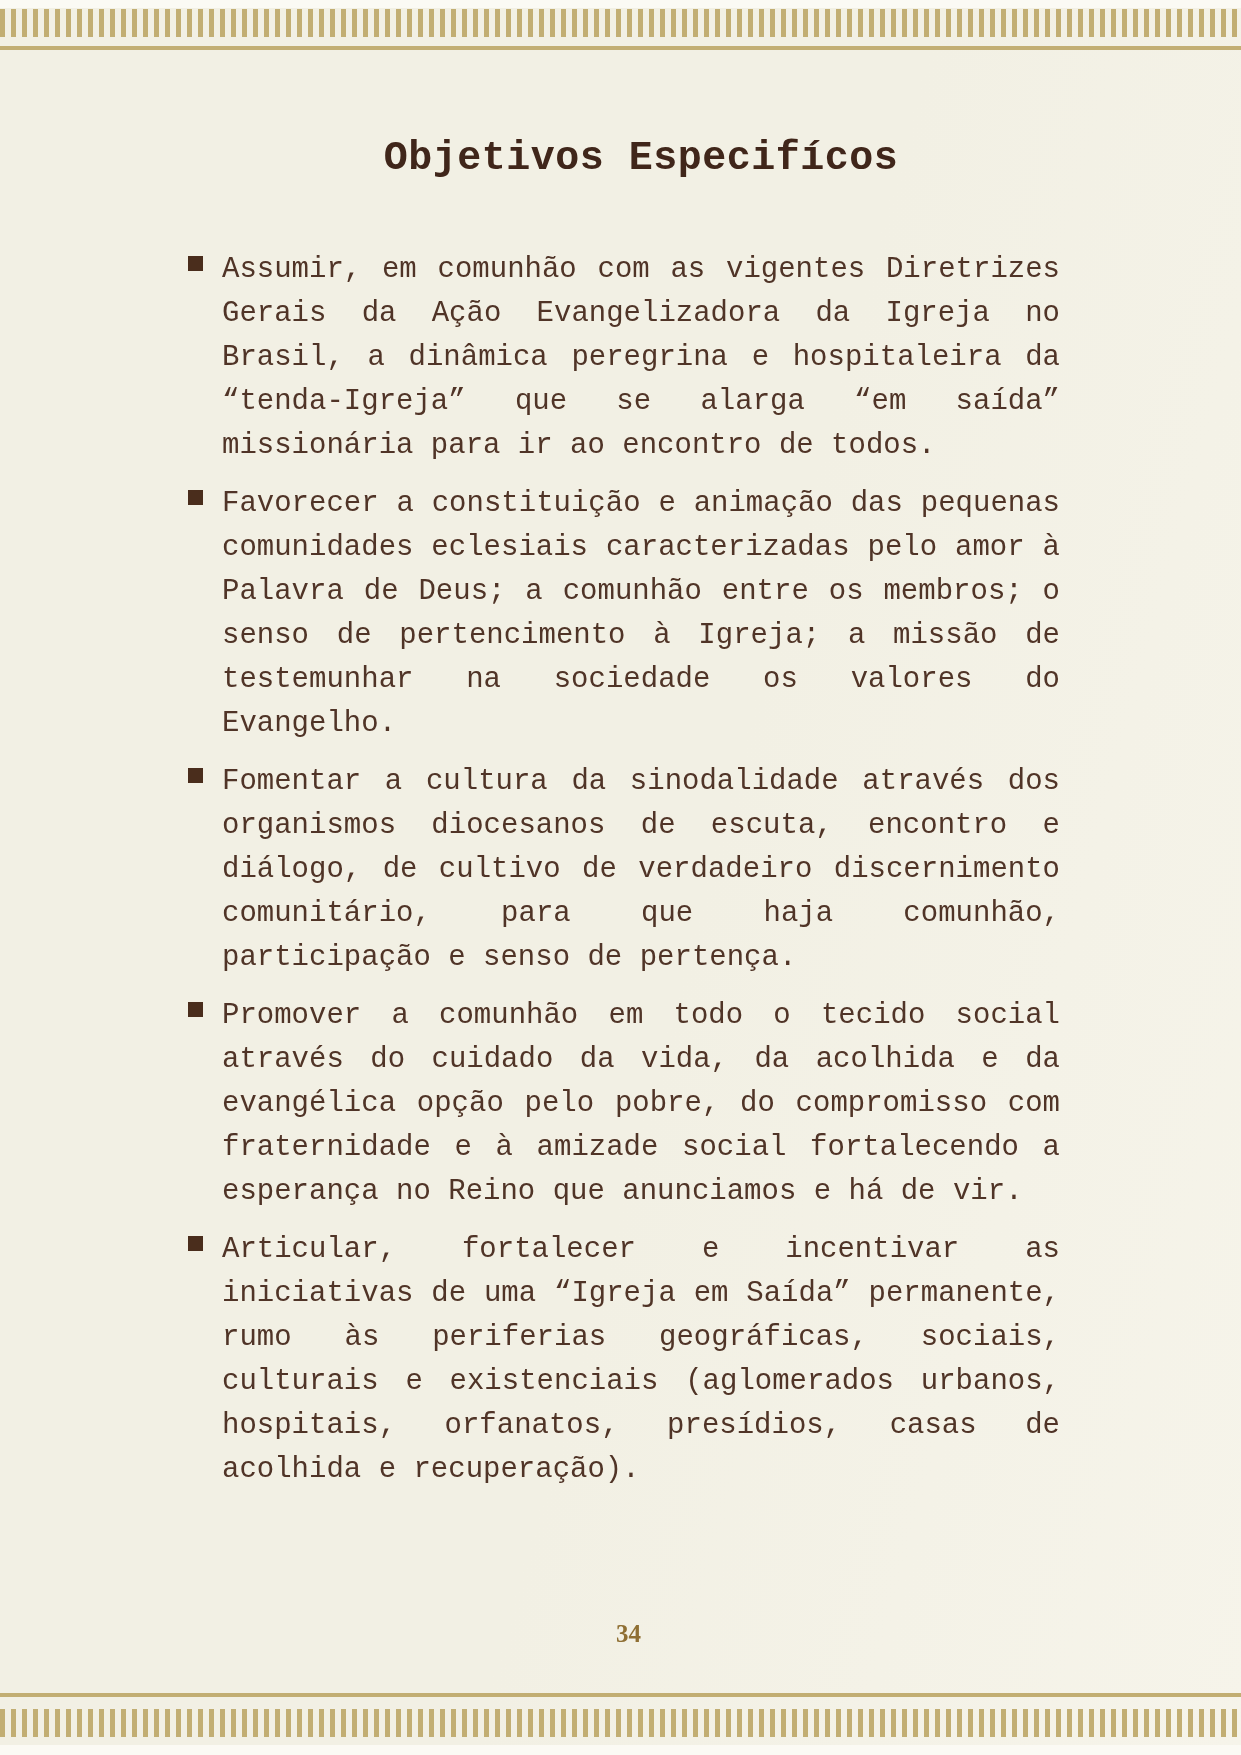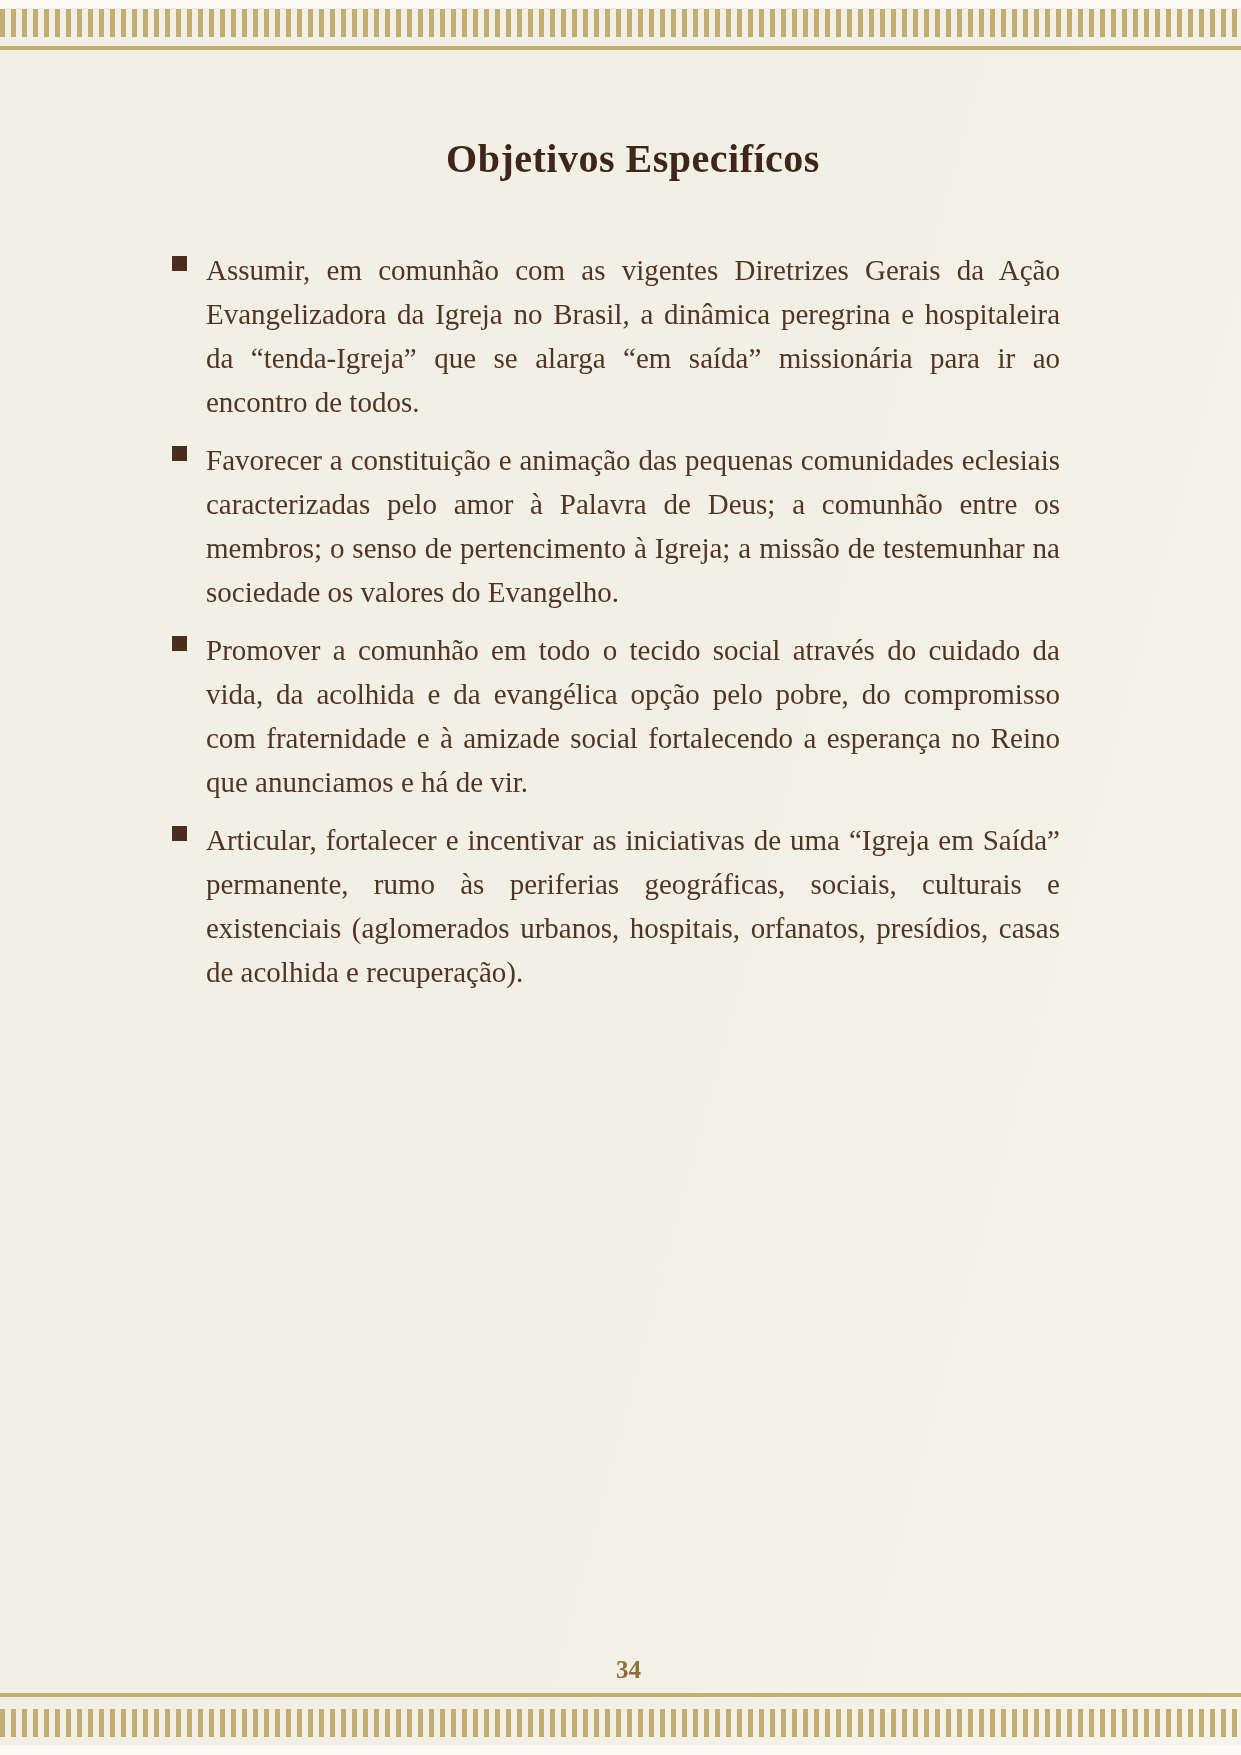--- a/index.html
+++ b/index.html
@@ -39,22 +39,23 @@
   .tick-border.top { top: 9px; }
   .tick-border.bottom { top: 1709px; }
 
   
   .gold-rule { position: absolute; left: 0; right: 0; height: 4px; background: var(--border-gold); }
   .gold-rule.top { top: 46px; }
   .gold-rule.bottom { top: 1693px; }
 
   .content {
     position: absolute;
-    top: 0; left: 0; right: 0;
+    top: 0; left: 16px; right: 0;
     padding: 130px 181px 0 206px;
+    font-family: Liberation Mono, monospace;
   }
 
   h1.page-title {
     margin: 0;
     text-align: center;
     font-size: 40px;
     line-height: 58px;
     font-weight: bold;
     color: var(--title-brown);
     letter-spacing: 0.5px;
@@ -85,21 +86,20 @@
   }
 
   .page-number {
     position: absolute;
     top: 1620px;
     left: 16px; right: 0;
     text-align: center;
     font-size: 25px;
     font-weight: bold;
     color: var(--page-number-gold);
-    margin-top: 36px;
   }
 </style>
 </head>
 <body>
 
 <div class="edge-strip top"></div>
 <div class="tick-border top"></div>
 <div class="gold-rule top"></div>
 
 <div class="content">
@@ -112,20 +112,24 @@
         <span>Assumir, em comunhão com as vigentes Diretrizes Gerais da Ação Evangelizadora da Igreja no Brasil, a dinâmica peregrina e hospitaleira da “tenda-Igreja” que se alarga “em saída” missionária para ir ao encontro de todos.</span>
       </li>
 
       <li>
         <span class="bullet"></span>
         <span>Favorecer a constituição e animação das pequenas comunidades eclesiais caracterizadas pelo amor à Palavra de Deus; a comunhão entre os membros; o senso de pertencimento à Igreja; a missão de testemunhar na sociedade os valores do Evangelho.</span>
       </li>
 
 
 
+      <li>
+        <span class="bullet"></span>
+        <span>Fomentar a cultura da sinodalidade através dos organismos diocesanos de escuta, encontro e diálogo, de cultivo de verdadeiro discernimento comunitário, para que haja comunhão, participação e senso de pertença.</span>
+      </li>
 
       <li>
         <span class="bullet"></span>
         <span>Promover a comunhão em todo o tecido social através do cuidado da vida, da acolhida e da evangélica opção pelo pobre, do compromisso com fraternidade e à amizade social fortalecendo a esperança no Reino que anunciamos e há de vir.</span>
       </li>
 
       <li>
         <span class="bullet"></span>
         <span>Articular, fortalecer e incentivar as iniciativas de uma “Igreja em Saída” permanente, rumo às periferias geográficas, sociais, culturais e existenciais (aglomerados urbanos, hospitais, orfanatos, presídios, casas de acolhida e recuperação).</span>
       </li>

